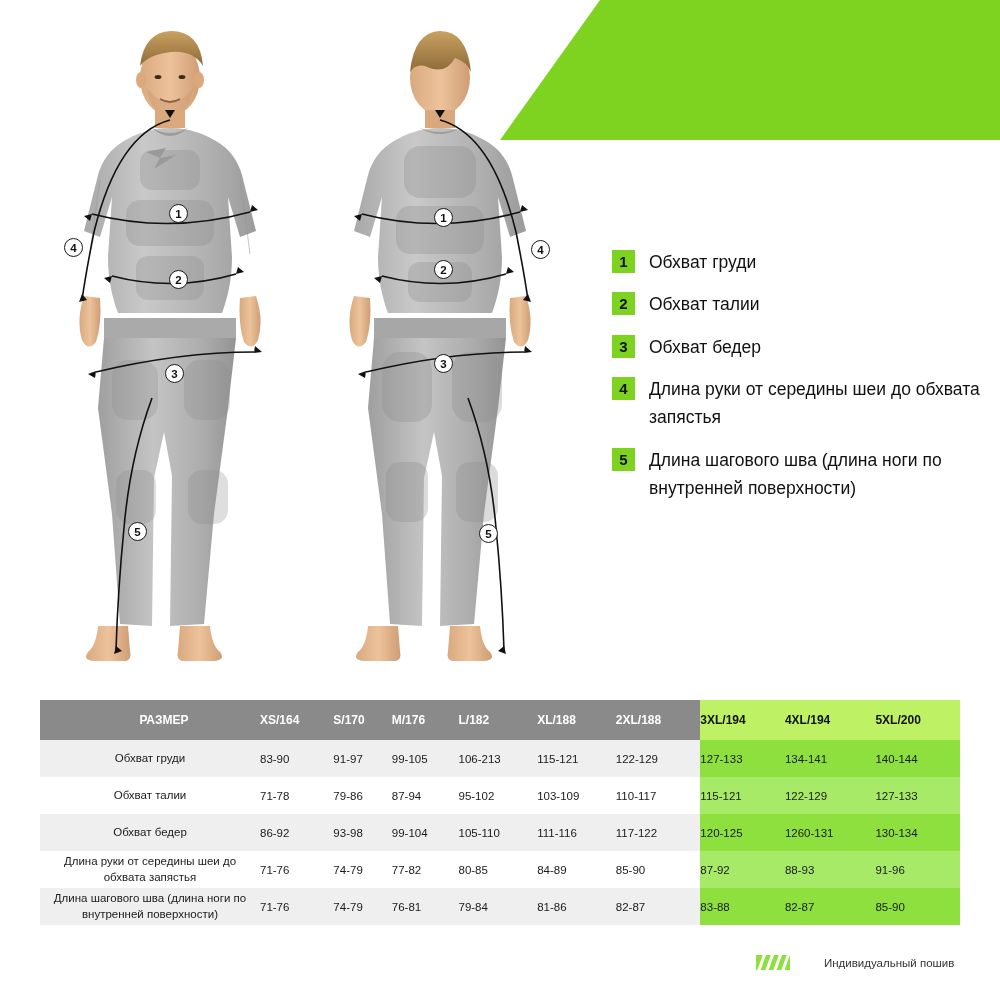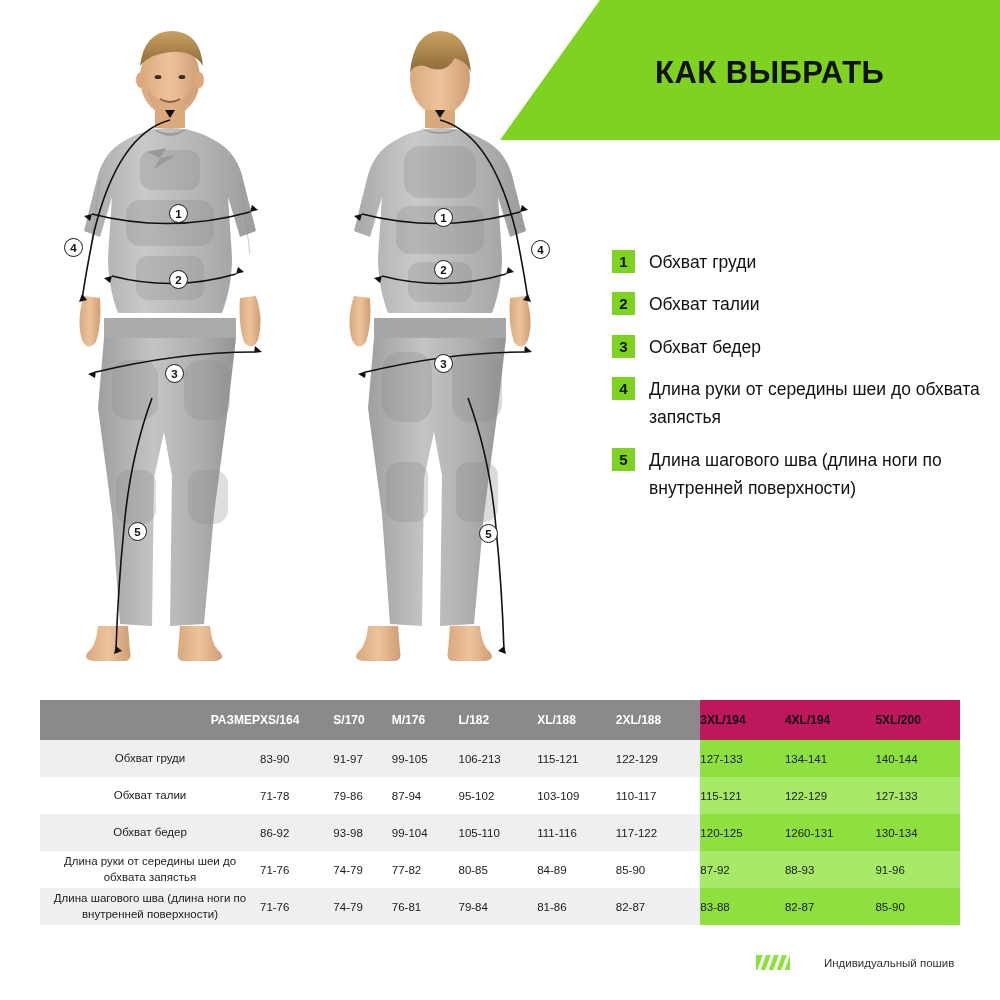--- a/index.html
+++ b/index.html
@@ -102,22 +102,22 @@
     vertical-align: middle;
     border: none;
   }
   thead th {
     background: #8a8a8a;
     color: #ffffff;
     font-weight: bold;
     font-size: 12px;
     height: 40px;
   }
-  thead th.hl { background: #be185d; color: #111; }
-  thead th.first { text-align: right; padding-left: 28px; }
+  thead th.hl { background: #bef264; color: #111; }
+  thead th.first { text-align: center; padding-left: 28px; }
   tbody tr.odd td { background: #efefef; }
   tbody tr.even td { background: #ffffff; }
   tbody td.label {
     text-align: center;
     padding: 3px 8px;
     line-height: 1.35;
     width: 220px;
   }
   tbody tr.odd td.hl { background: #8ee03e; }
   tbody tr.even td.hl { background: #a6ea68; }
@@ -144,21 +144,20 @@
     width: 3px; height: 24px;
     background: #ffffff;
     transform: rotate(20deg);
   }
 </style>
 </head>
 <body>
 
 <div class="banner"></div>
 <div class="banner-title">
-  <div>КАК ВЫБРАТЬ</div>
 </div>
 
 <div class="figures">
   <svg class="fig-svg" width="600" height="690" viewBox="0 0 600 690">
     <defs>
       <linearGradient id="gsuit" x1="0" y1="0" x2="1" y2="0">
         <stop offset="0%" stop-color="#a8a8a8"></stop>
         <stop offset="35%" stop-color="#c9c9c9"></stop>
         <stop offset="70%" stop-color="#b2b2b2"></stop>
         <stop offset="100%" stop-color="#9b9b9b"></stop>

